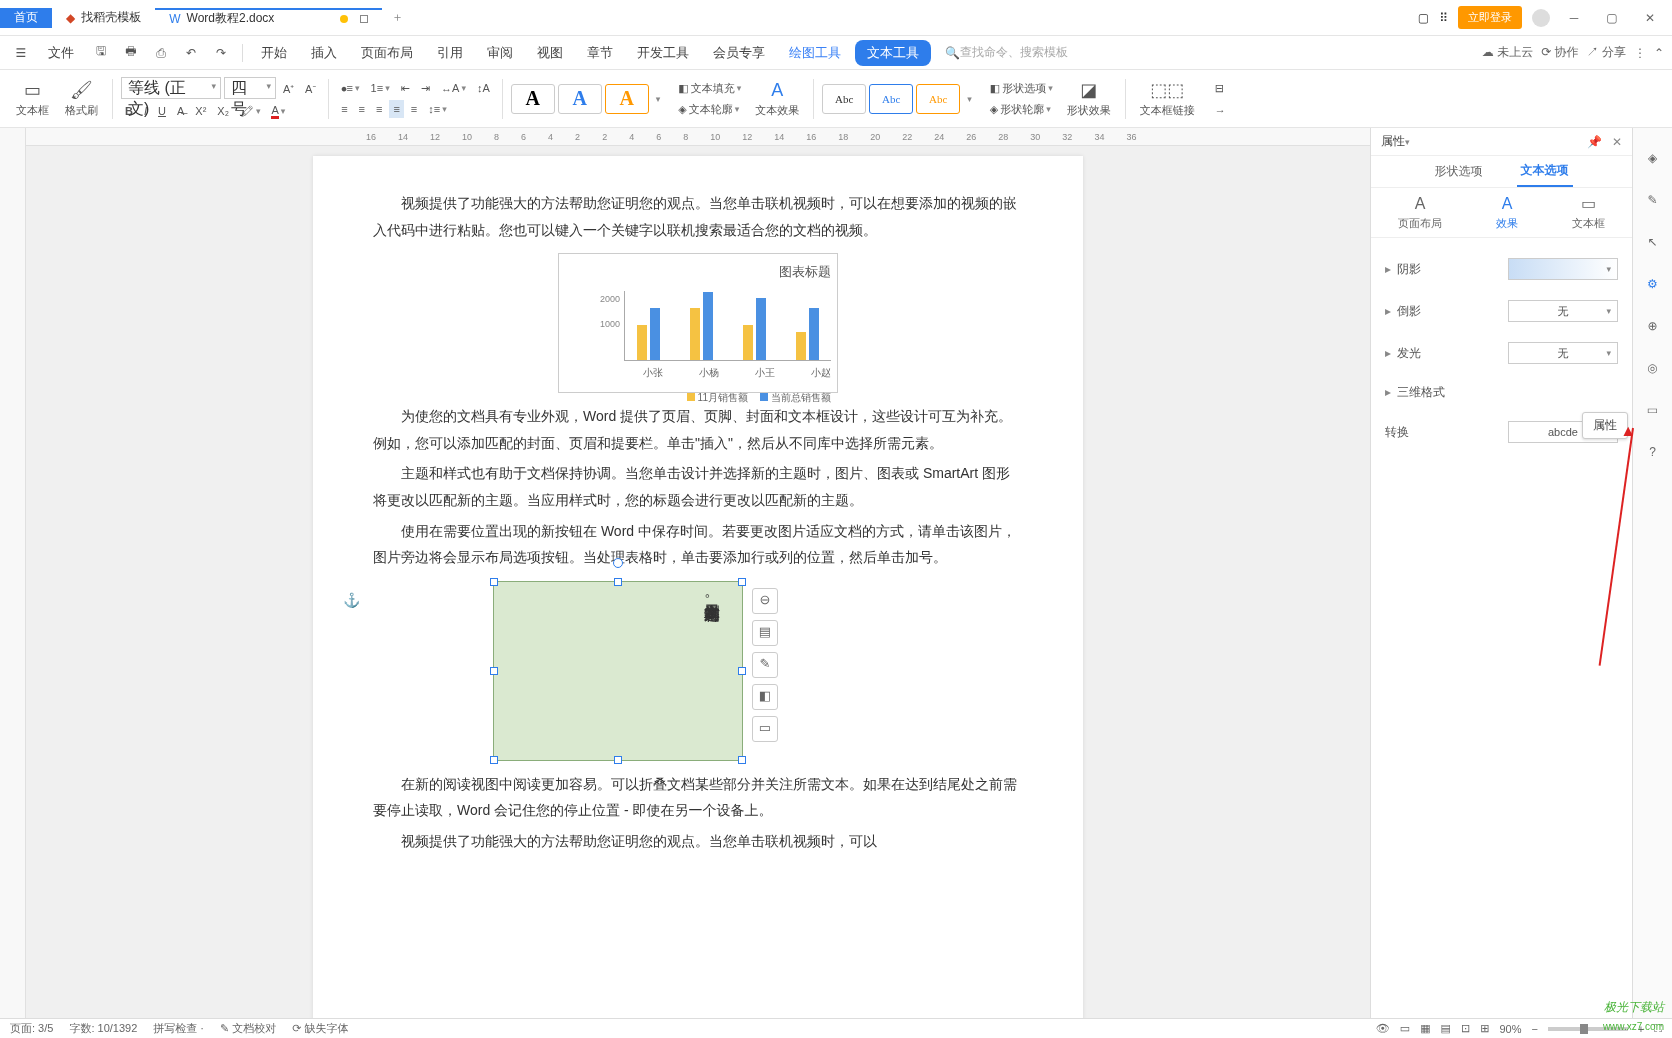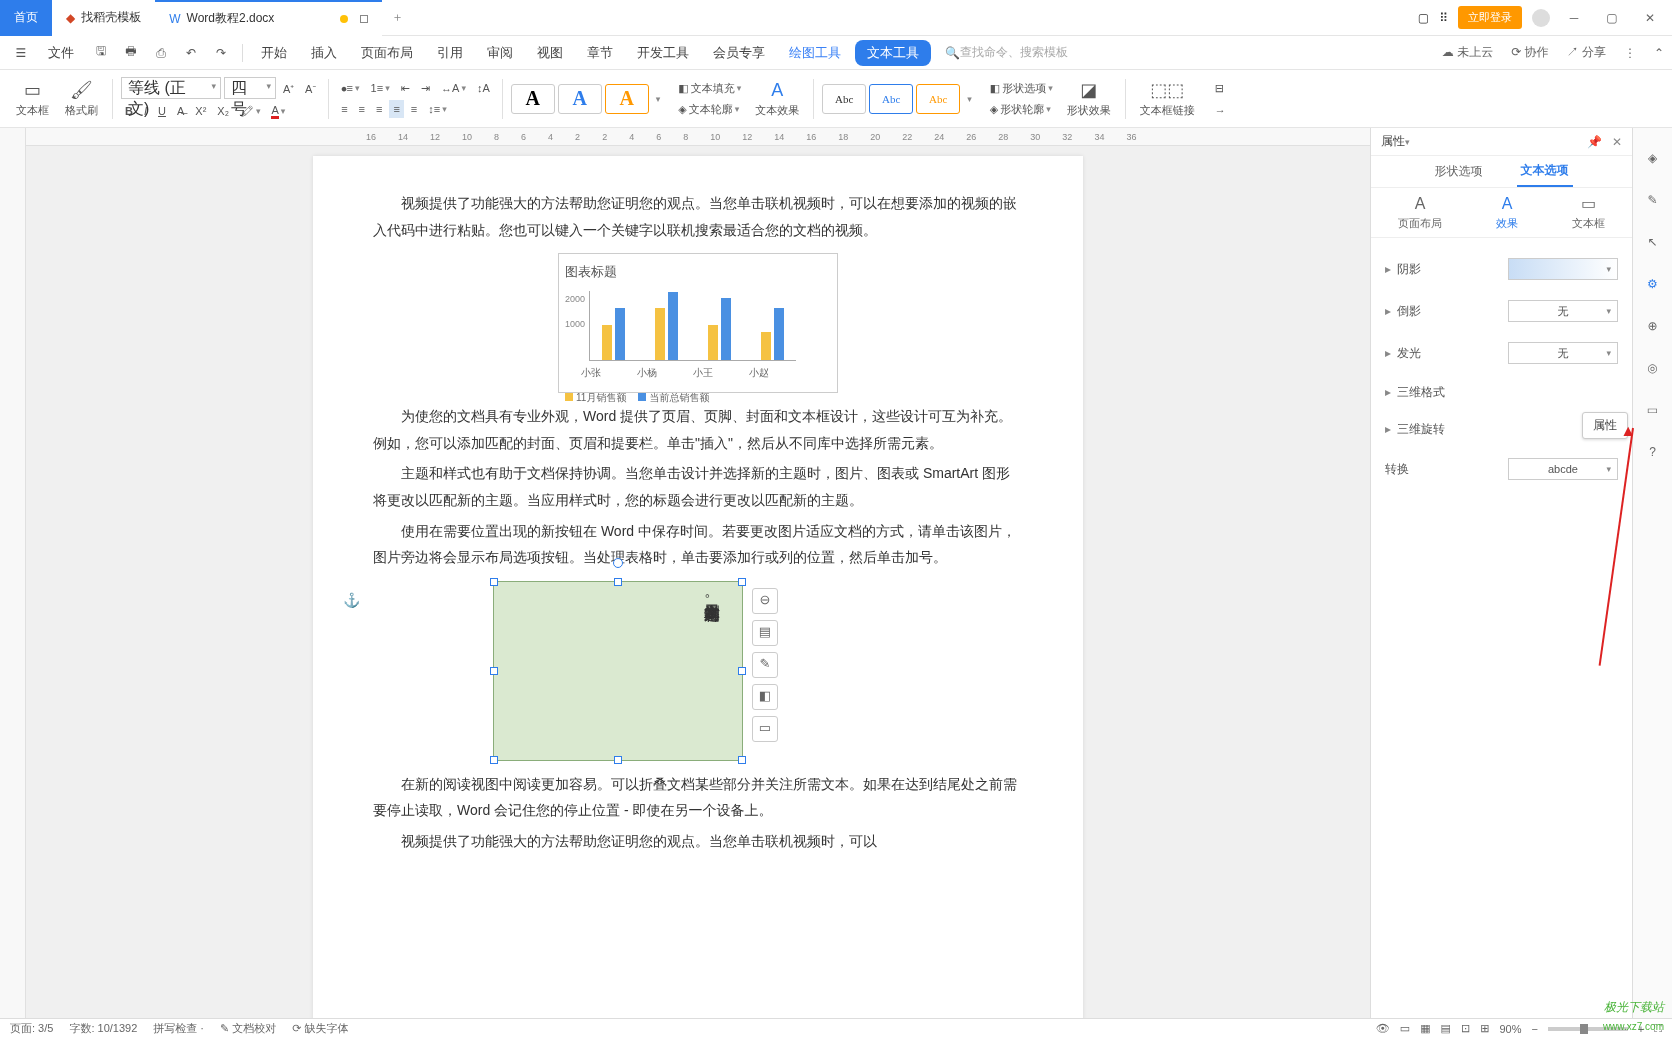--- a/index.html
+++ b/index.html
@@ -1,34 +1,34 @@
 <!DOCTYPE html>
 <html><head>
 <meta charset="utf-8">
 <style>
 *{box-sizing:border-box;margin:0;padding:0;font-family:"Microsoft YaHei","PingFang SC",sans-serif}
 body{background:#fff;font-size:12px;color:#333;overflow:hidden;width:1672px;height:1038px;position:relative}
 .titlebar{height:36px;background:#fff;display:flex;align-items:center;border-bottom:1px solid #e5e5e5}
-.tab{height:36px;padding:0 14px;display:flex;align-items:center;gap:6px;font-size:12px;position:relative;cursor:pointer}
+.tab{height:20px;padding:0 14px;display:flex;align-items:center;gap:6px;font-size:12px;position:relative;cursor:pointer}
 .tab.home{background:#2e7deb;color:#fff}
 .tab.doc{background:#fff;color:#333}
 .tab.active{background:#fff;border-top:2px solid #2e7deb}
 .tab-add{width:30px;height:36px;display:flex;align-items:center;justify-content:center;color:#888}
 .title-right{margin-left:auto;display:flex;align-items:center;gap:10px;padding-right:8px}
 .login-btn{background:#ff9800;color:#fff;padding:4px 10px;border-radius:3px;font-size:11px}
 .win-btn{width:28px;height:28px;display:flex;align-items:center;justify-content:center;color:#666}
 
 .menubar{height:34px;display:flex;align-items:center;padding:0 8px;gap:4px;border-bottom:1px solid #e5e5e5}
 .menu-icon{width:26px;height:26px;display:flex;align-items:center;justify-content:center;color:#555}
 .menu-sep{width:1px;height:18px;background:#ddd;margin:0 4px}
 .menu-tab{padding:6px 10px;font-size:13px;color:#444;cursor:pointer;border-radius:3px}
 .menu-tab.context{color:#3b82f6}
 .menu-tab.context.active{background:#2e7deb;color:#fff;border-radius:8px;padding:4px 12px}
 .menu-search{margin-left:10px;display:flex;align-items:center;color:#aaa;font-size:12px}
-.menu-right{margin-left:auto;display:flex;align-items:center;gap:18px;color:#666;font-size:12px}
+.menu-right{margin-left:auto;display:flex;align-items:center;gap:8px;color:#666;font-size:12px}
 
 .ribbon{height:58px;display:flex;align-items:center;padding:0 10px;gap:4px;border-bottom:1px solid #e5e5e5;background:#fff}
 .ribbon-bigbtn{display:flex;flex-direction:column;align-items:center;gap:2px;font-size:11px;color:#555;padding:2px 6px}
 .ribbon-sep{width:1px;height:40px;background:#e0e0e0;margin:0 4px}
 .style-box{width:44px;height:30px;border:1px solid #ccc;border-radius:3px;display:flex;align-items:center;justify-content:center;font-family:serif;font-size:20px;font-weight:bold}
 .style-box.orange{border-color:#ff9800;color:#ff9800}
 .style-box.blue{color:#2e7deb}
 .style-box.a{color:#000}
 .ribbon-row{display:flex;align-items:center;gap:3px}
 .ribbon-col{display:flex;flex-direction:column;gap:3px}
@@ -37,21 +37,21 @@
 .select-box{border:1px solid #ccc;height:22px;padding:0 18px 0 6px;font-size:16px;background:#fff;position:relative}
 .select-box::after{content:"▾";position:absolute;right:4px;top:3px;color:#888;font-size:9px}
 
 .workspace{position:absolute;top:128px;left:0;right:0;bottom:20px;display:flex}
 .ruler-v{width:26px;background:#f8f8f8;border-right:1px solid #e0e0e0;position:relative}
 .ruler-h{height:18px;background:#f8f8f8;border-bottom:1px solid #e0e0e0;font-size:9px;color:#888;display:flex;align-items:center;padding-left:340px;gap:22px}
 .doc-area{flex:1;background:#f0f0f0;overflow:hidden;position:relative}
 .page{background:#fff;width:770px;margin:10px auto;padding:34px 60px;min-height:1000px;box-shadow:0 0 4px rgba(0,0,0,.1);font-size:14px;line-height:1.9;color:#333;position:relative}
 .page p{text-indent:2em;margin-bottom:4px}
 
-.chart{width:280px;height:140px;border:1px solid #ccc;margin:10px auto;background:#fff;display:flex;flex-direction:column;align-items:flex-start;padding:6px}
+.chart{width:280px;height:140px;border:1px solid #ccc;margin:10px auto;background:#fff;display:flex;flex-direction:column;align-items:flex-end;padding:6px}
 .chart-title{font-size:13px;color:#555;margin-bottom:6px}
 .bars{display:flex;gap:30px;align-items:flex-end;height:70px;border-left:1px solid #aaa;border-bottom:1px solid #aaa;padding:0 12px}
 .bargroup{display:flex;gap:3px;align-items:flex-end}
 .bar{width:10px}
 .bar.y{background:#f5c242}
 .bar.b{background:#4a90e2}
 .axis-lbl{display:flex;gap:36px;font-size:10px;color:#666;margin-top:2px;padding-left:16px}
 .legend{display:flex;gap:12px;font-size:10px;color:#666;margin-top:6px}
 .lg-sw{width:8px;height:8px;display:inline-block;margin-right:3px}
 
@@ -385,23 +385,20 @@
           <div class="sp-sel">无</div>
         </div>
       <div class="sp-row">
           <span><span class="exp">▸</span><span>发光</span></span>
           <div class="sp-sel">无</div>
         </div>
       <div class="sp-row">
           <span><span class="exp">▸</span><span>三维格式</span></span>
         </div>
       <div class="sp-row">
-          <span><span class="exp">▸</span><span>三维旋转</span></span>
-        </div>
-      <div class="sp-row">
           <span>转换</span>
           <div class="sp-sel">abcde</div>
         </div>
     </div>
   </div>
 
   <div class="right-rail">
     <div class="rail-btn">◈</div>
     <div class="rail-btn">✎</div>
     <div class="rail-btn">↖</div>

